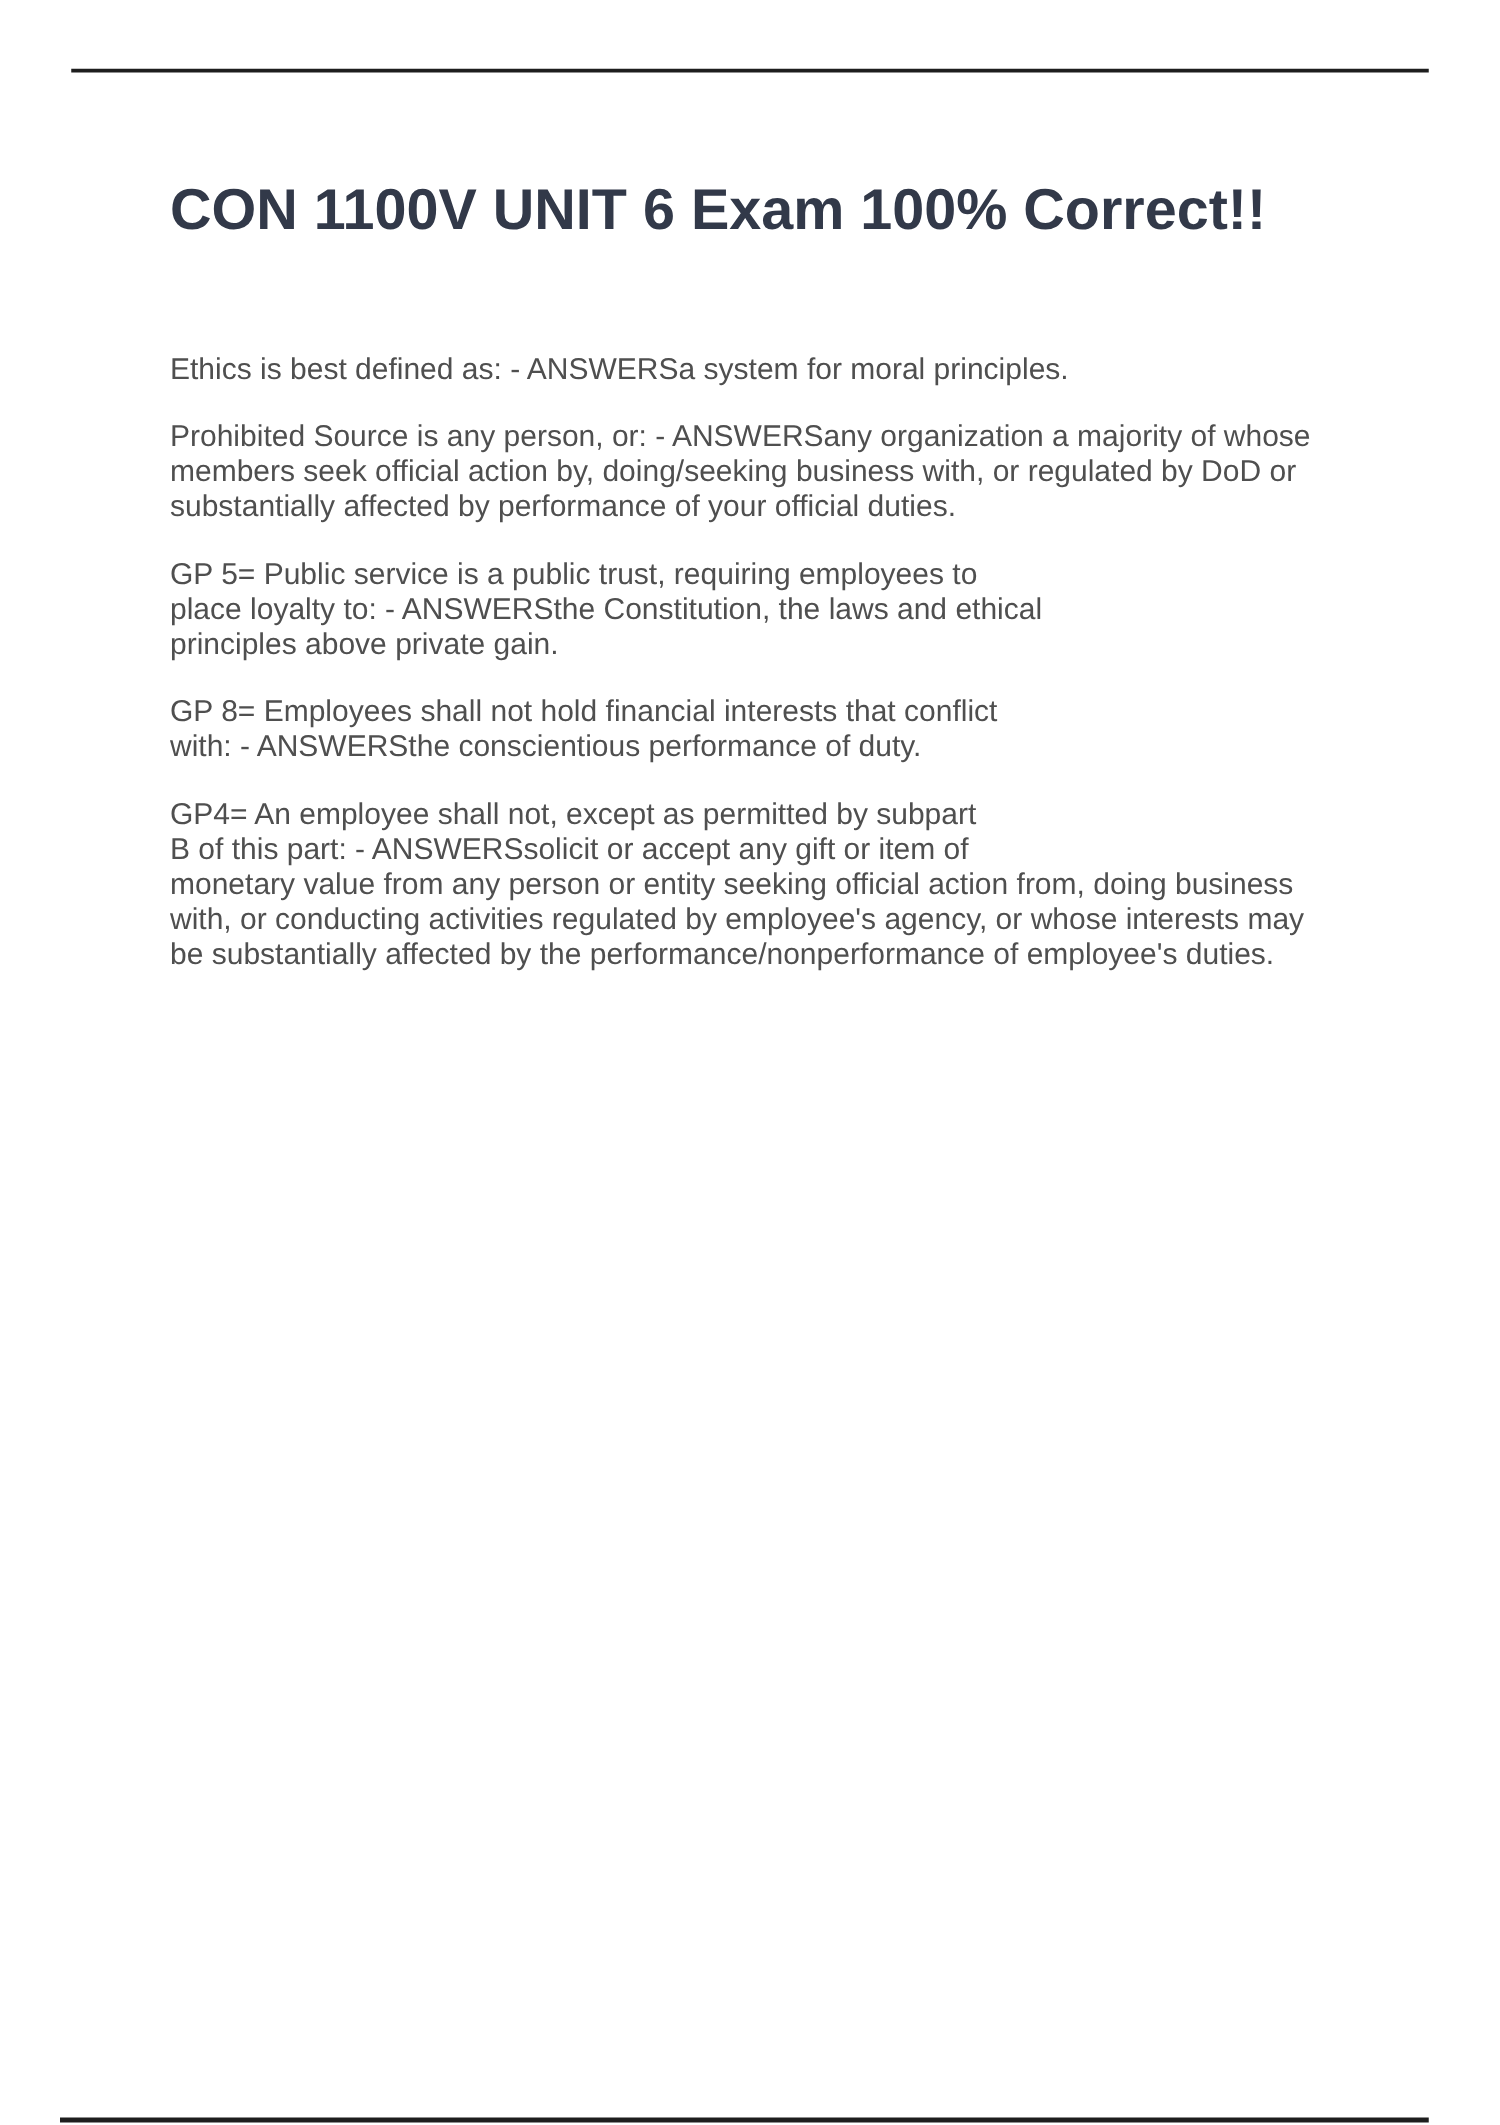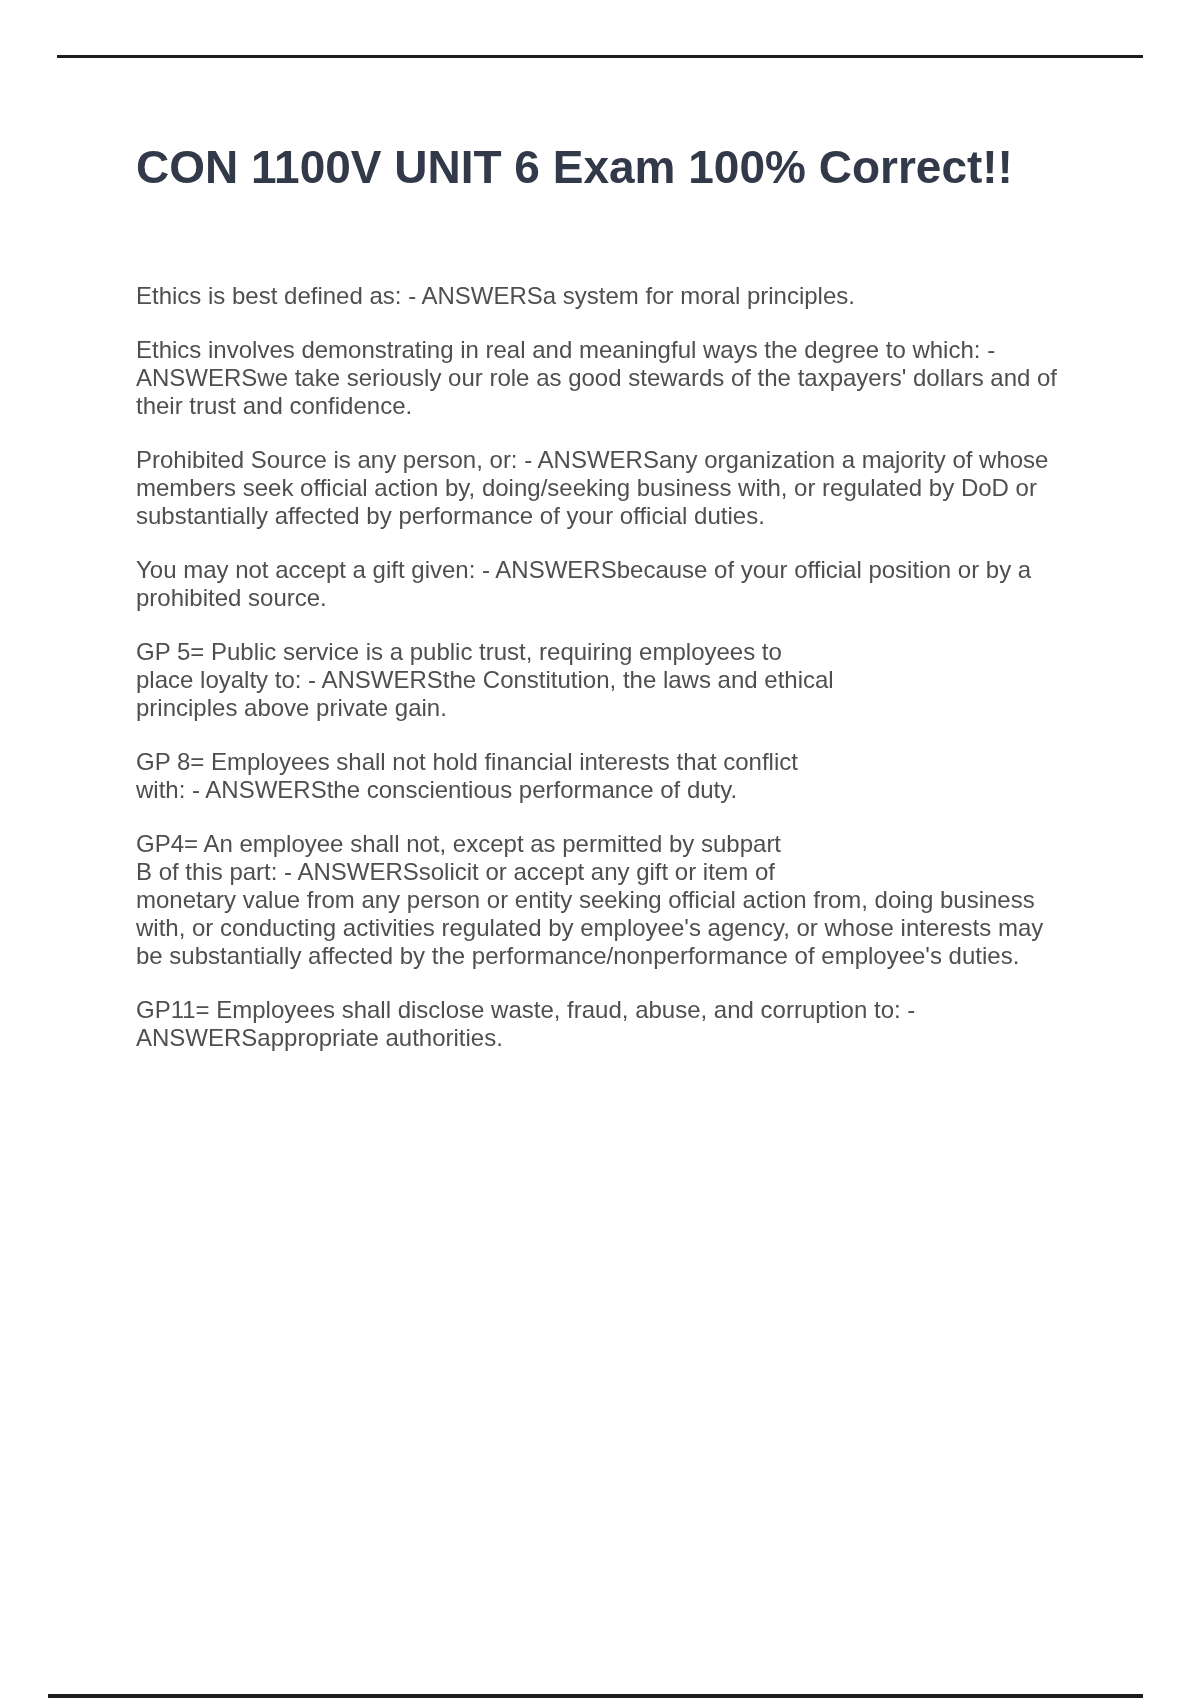--- a/index.html
+++ b/index.html
@@ -70,37 +70,30 @@
 <body>
 
 <div class="page">
 
   <div class="rule rule-top"></div>
 
   <h1 class="doc-title">CON 1100V UNIT 6 Exam 100% Correct!!</h1>
 
   <div class="content">
     <p>Ethics is best defined as: - ANSWERSa system for moral principles.</p>
-    <p>Ethics involves demonstrating in real and meaningful ways the degree to which: -
-ANSWERSwe take seriously our role as good stewards of the taxpayers' dollars and of
-their trust and confidence.</p>
     <p>Prohibited Source is any person, or: - ANSWERSany organization a majority of whose
 members seek official action by, doing/seeking business with, or regulated by DoD or
 substantially affected by performance of your official duties.</p>
-    <p>You may not accept a gift given: - ANSWERSbecause of your official position or by a
-prohibited source.</p>
     <p>GP 5= Public service is a public trust, requiring employees to
 place loyalty to: - ANSWERSthe Constitution, the laws and ethical
 principles above private gain.</p>
     <p>GP 8= Employees shall not hold financial interests that conflict
 with: - ANSWERSthe conscientious performance of duty.</p>
     <p>GP4= An employee shall not, except as permitted by subpart
 B of this part: - ANSWERSsolicit or accept any gift or item of
 monetary value from any person or entity seeking official action from, doing business
 with, or conducting activities regulated by employee's agency, or whose interests may
 be substantially affected by the performance/nonperformance of employee's duties.</p>
-    <p>GP11= Employees shall disclose waste, fraud, abuse, and corruption to: -
-ANSWERSappropriate authorities.</p>
   </div>
 
   <div class="rule rule-bottom"></div>
 
 </div>
 
 </body></html>

